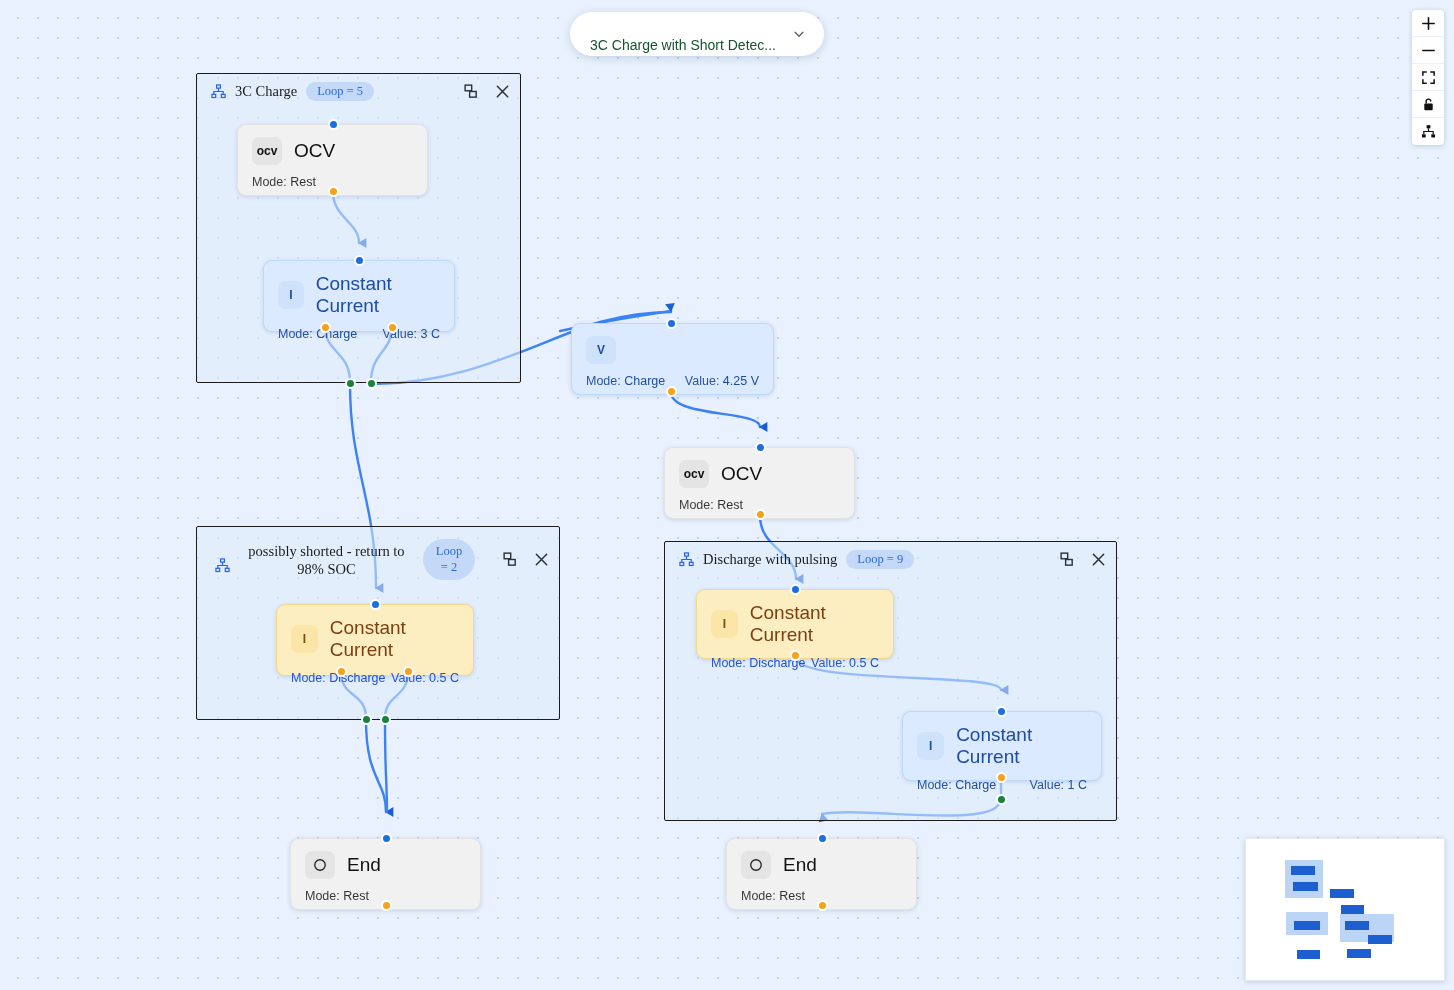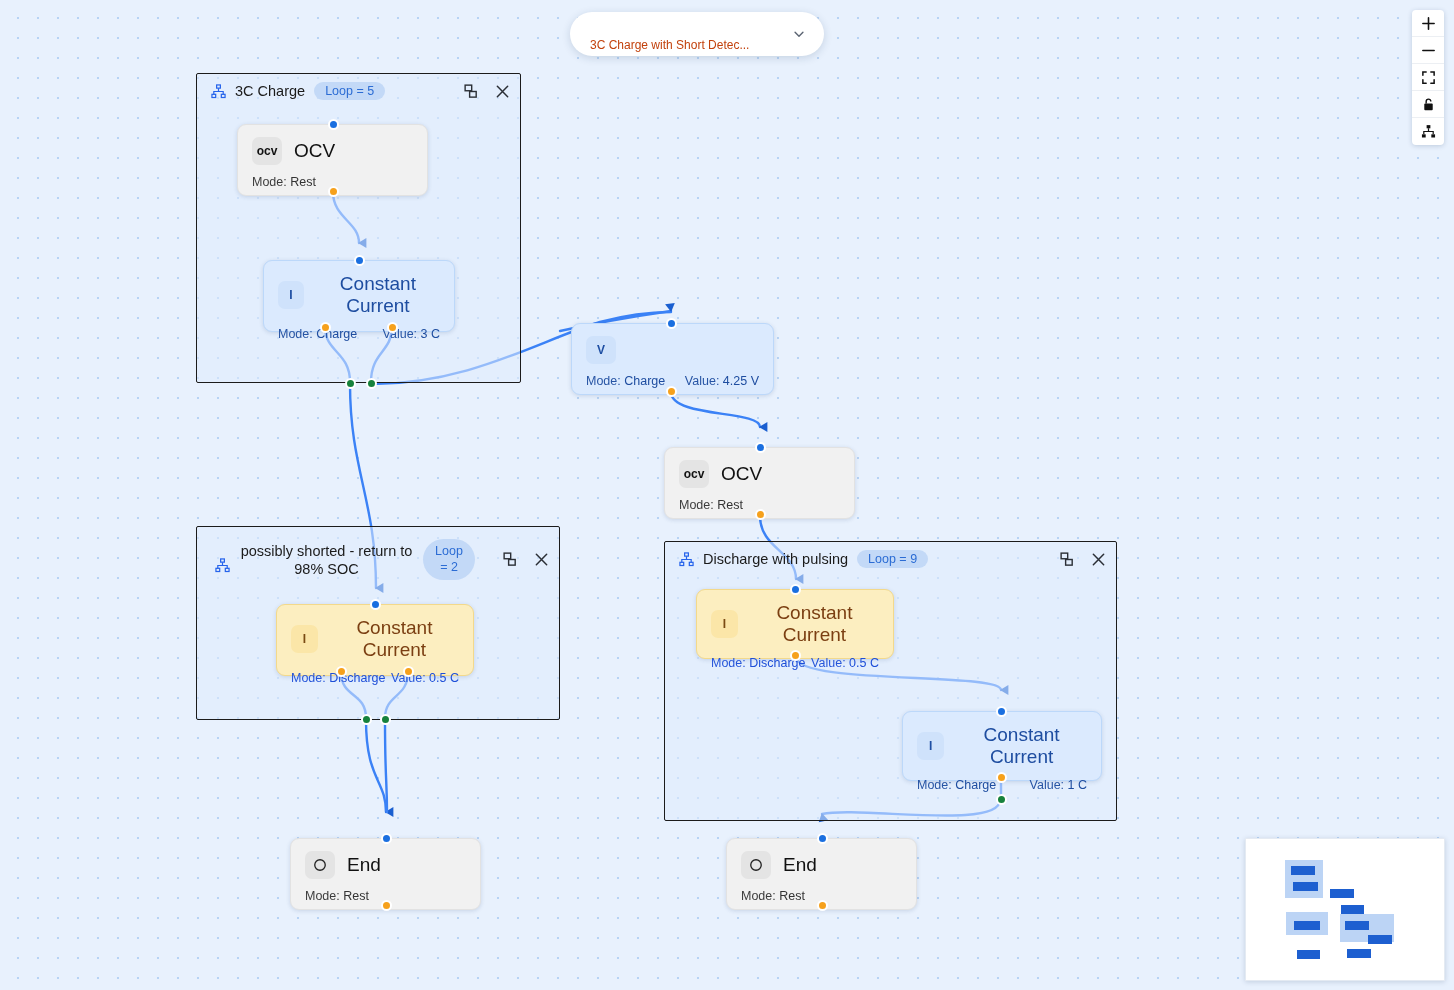--- a/index.html
+++ b/index.html
@@ -21,29 +21,30 @@
 
   
   .title-pill {
     position: absolute; left: 570px; top: 12px;
     width: 254px; height: 44px;
     background: #ffffff; border-radius: 22px;
     box-shadow: 0 2px 8px rgba(20,50,90,.16);
     display: flex; align-items: center; justify-content: space-between;
     padding: 0 18px 0 20px;
   }
-  .title-pill .t { font-size: 12px; color: #c2410c; white-space: nowrap; margin-top: 22px; }
+  .title-pill .t { font-size: 14px; color: #14532d; white-space: nowrap; margin-top: 22px; }
   .chev { width: 14px; height: 14px; flex: none; }
 
   
   .group {
     position: absolute;
     border: 1.4px solid #1b1b1b;
     background: rgba(222,235,253,.55);
     border-radius: 2px;
+    font-family: Liberation Serif, serif;
   }
   .group-hdr {
     position: absolute; top: 8px; left: 14px; right: 10px;
     display: flex; align-items: center; gap: 9px;
   }
   .group-title { font-size: 14.5px; color: #1b1b1b; line-height: 1.25; }
   .group-title.two { text-align: center; width: 175px; }
   .loop-badge {
     background: #c3d9f7; color: #2b6cd4;
     border-radius: 12px; font-size: 12.5px;
@@ -56,21 +57,21 @@
   .ghdr-actions { margin-left: auto; display: flex; align-items: center; gap: 16px; }
   .gicon { width: 15px; height: 15px; cursor: pointer; }
 
   
   .node {
     position: absolute;
     border-radius: 9px;
     box-shadow: 0 1px 4px rgba(30,60,110,.16);
     padding: 0;
   }
-  .node .row1 { display: flex; align-items: center; gap: 12px; padding: 12px 14px 0 14px; text-align: center; }
+  .node .row1 { display: flex; align-items: center; gap: 12px; padding: 12px 14px 0 14px; }
   .node .badge {
     width: 30px; height: 28px; border-radius: 7px;
     display: flex; align-items: center; justify-content: center;
     font-size: 12px; font-weight: bold;
   }
   .node .name { font-size: 19px; font-weight: 400; }
   .node .row2 {
     display: flex; justify-content: space-between;
     padding: 10px 14px 11px 14px; font-size: 12.5px;
   }

